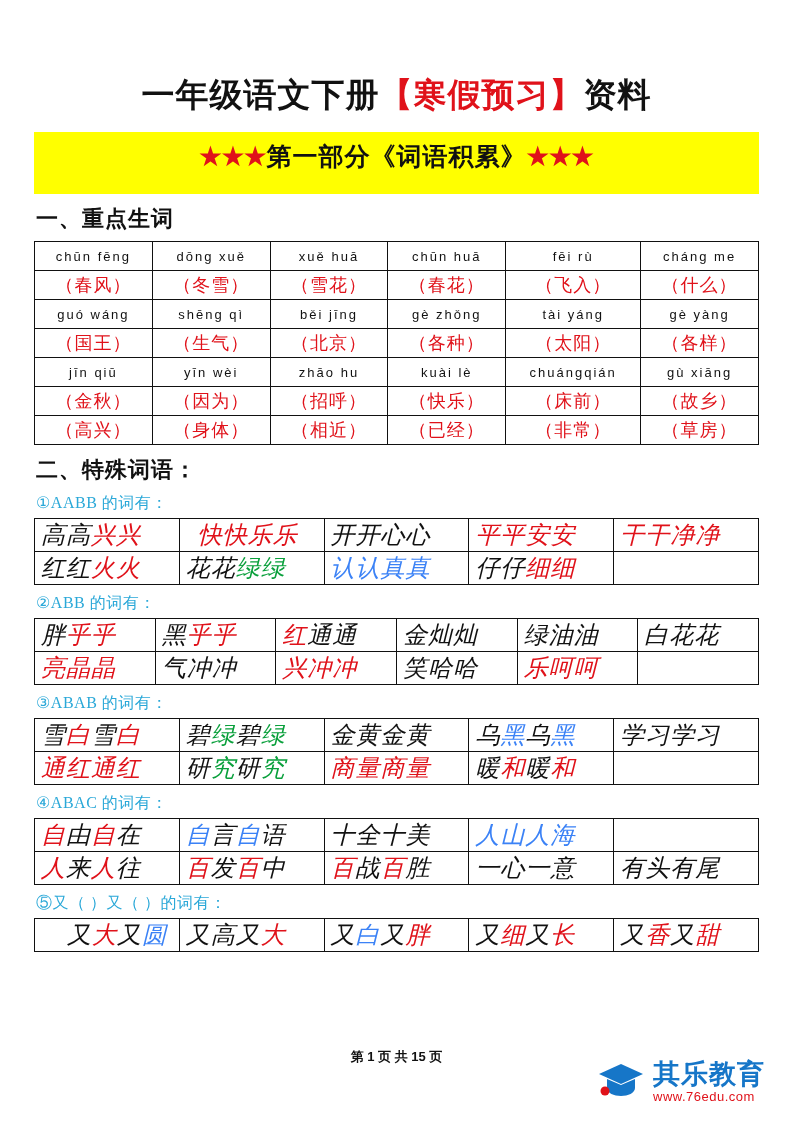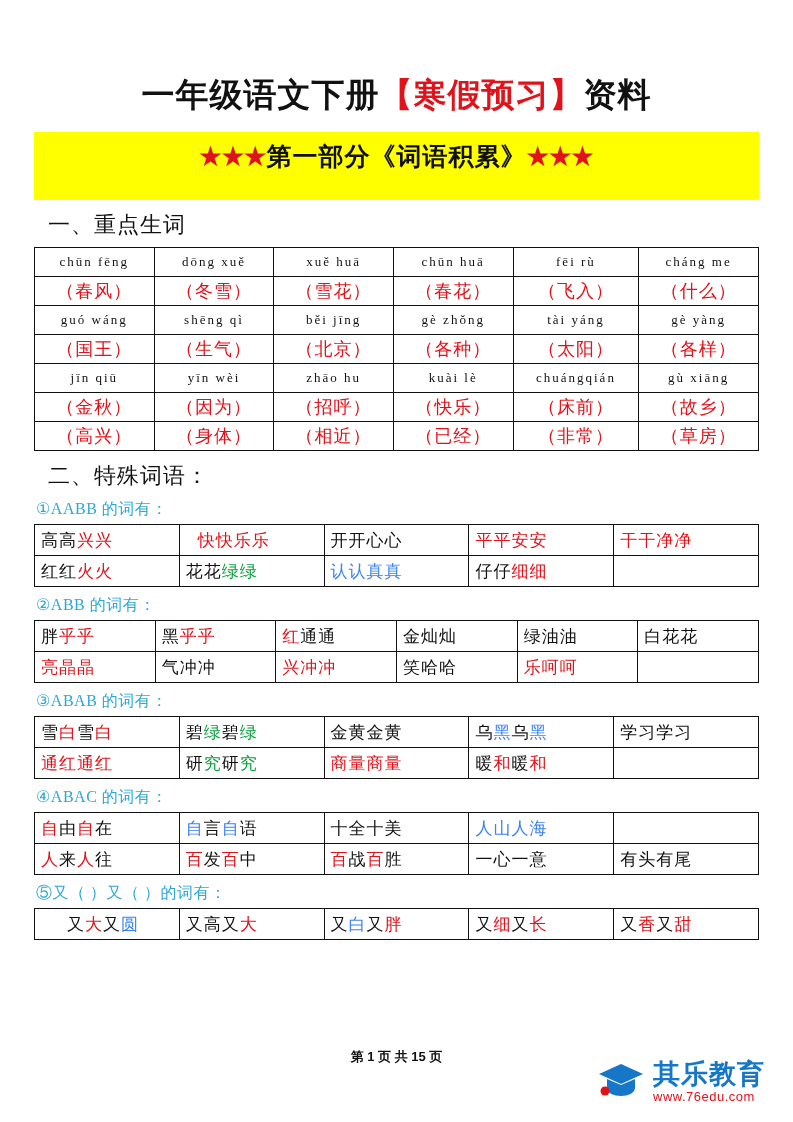--- a/index.html
+++ b/index.html
@@ -29,72 +29,73 @@
     margin: 18px 0 14px 0;
     white-space: nowrap;
   }
   .doc-title .red { color: #e0121a; }
 
   .banner {
     background: #ffff00;
     text-align: center;
     font-size: 25px;
     font-weight: bold;
-    padding: 8px 0 27px 0;
+    padding: 8px 0 21px 0;
     letter-spacing: 1px;
     white-space: nowrap;
   }
   .banner .stars { color: #e0121a; letter-spacing: 0px; }
 
   
   .sec-h {
     font-size: 22px;
-    font-weight: normal;
-    margin: 10px 0 7px 14px;
+    font-weight: bold;
+    margin: 10px 0 7px 2px;
     letter-spacing: 1px;
   }
   .sub-h {
     font-size: 16px;
     color: #2aa8d8;
     margin: 8px 0 4px 2px;
     letter-spacing: 0.5px;
   }
 
   
   table { border-collapse: collapse; width: 100%; }
   .py-table { margin-top: 2px; }
   .py-table td {
     border: 1px solid #111;
     text-align: center;
     height: 29px;
     padding: 0;
   }
   .py-table .py {
-    font-family: Liberation Serif, serif;
+    font-family: Liberation Sans, sans-serif;
     font-size: 13px;
     letter-spacing: 2px;
     color: #111;
   }
   .py-table .wd {
     font-size: 18px;
     color: #e0121a;
     letter-spacing: 1px;
     font-family: "Liberation Serif", serif;
   }
 
   
   .w-table { margin-bottom: 2px; }
   .w-table td {
     border: 1px solid #111;
     height: 31px;
     padding: 0 6px;
-    font-size: 17px;
+    font-size: 24px;
     vertical-align: middle;
     white-space: nowrap;
     letter-spacing: 1px;
+    font-style: italic;
   }
   .w-table td.empty { border: 1px solid #111; }
   .blk { color: #111; }
   .red { color: #e0121a; }
   .grn { color: #0aa03c; }
   .blu { color: #3b82f6; }
 
   
   .footer {
     position: absolute;

